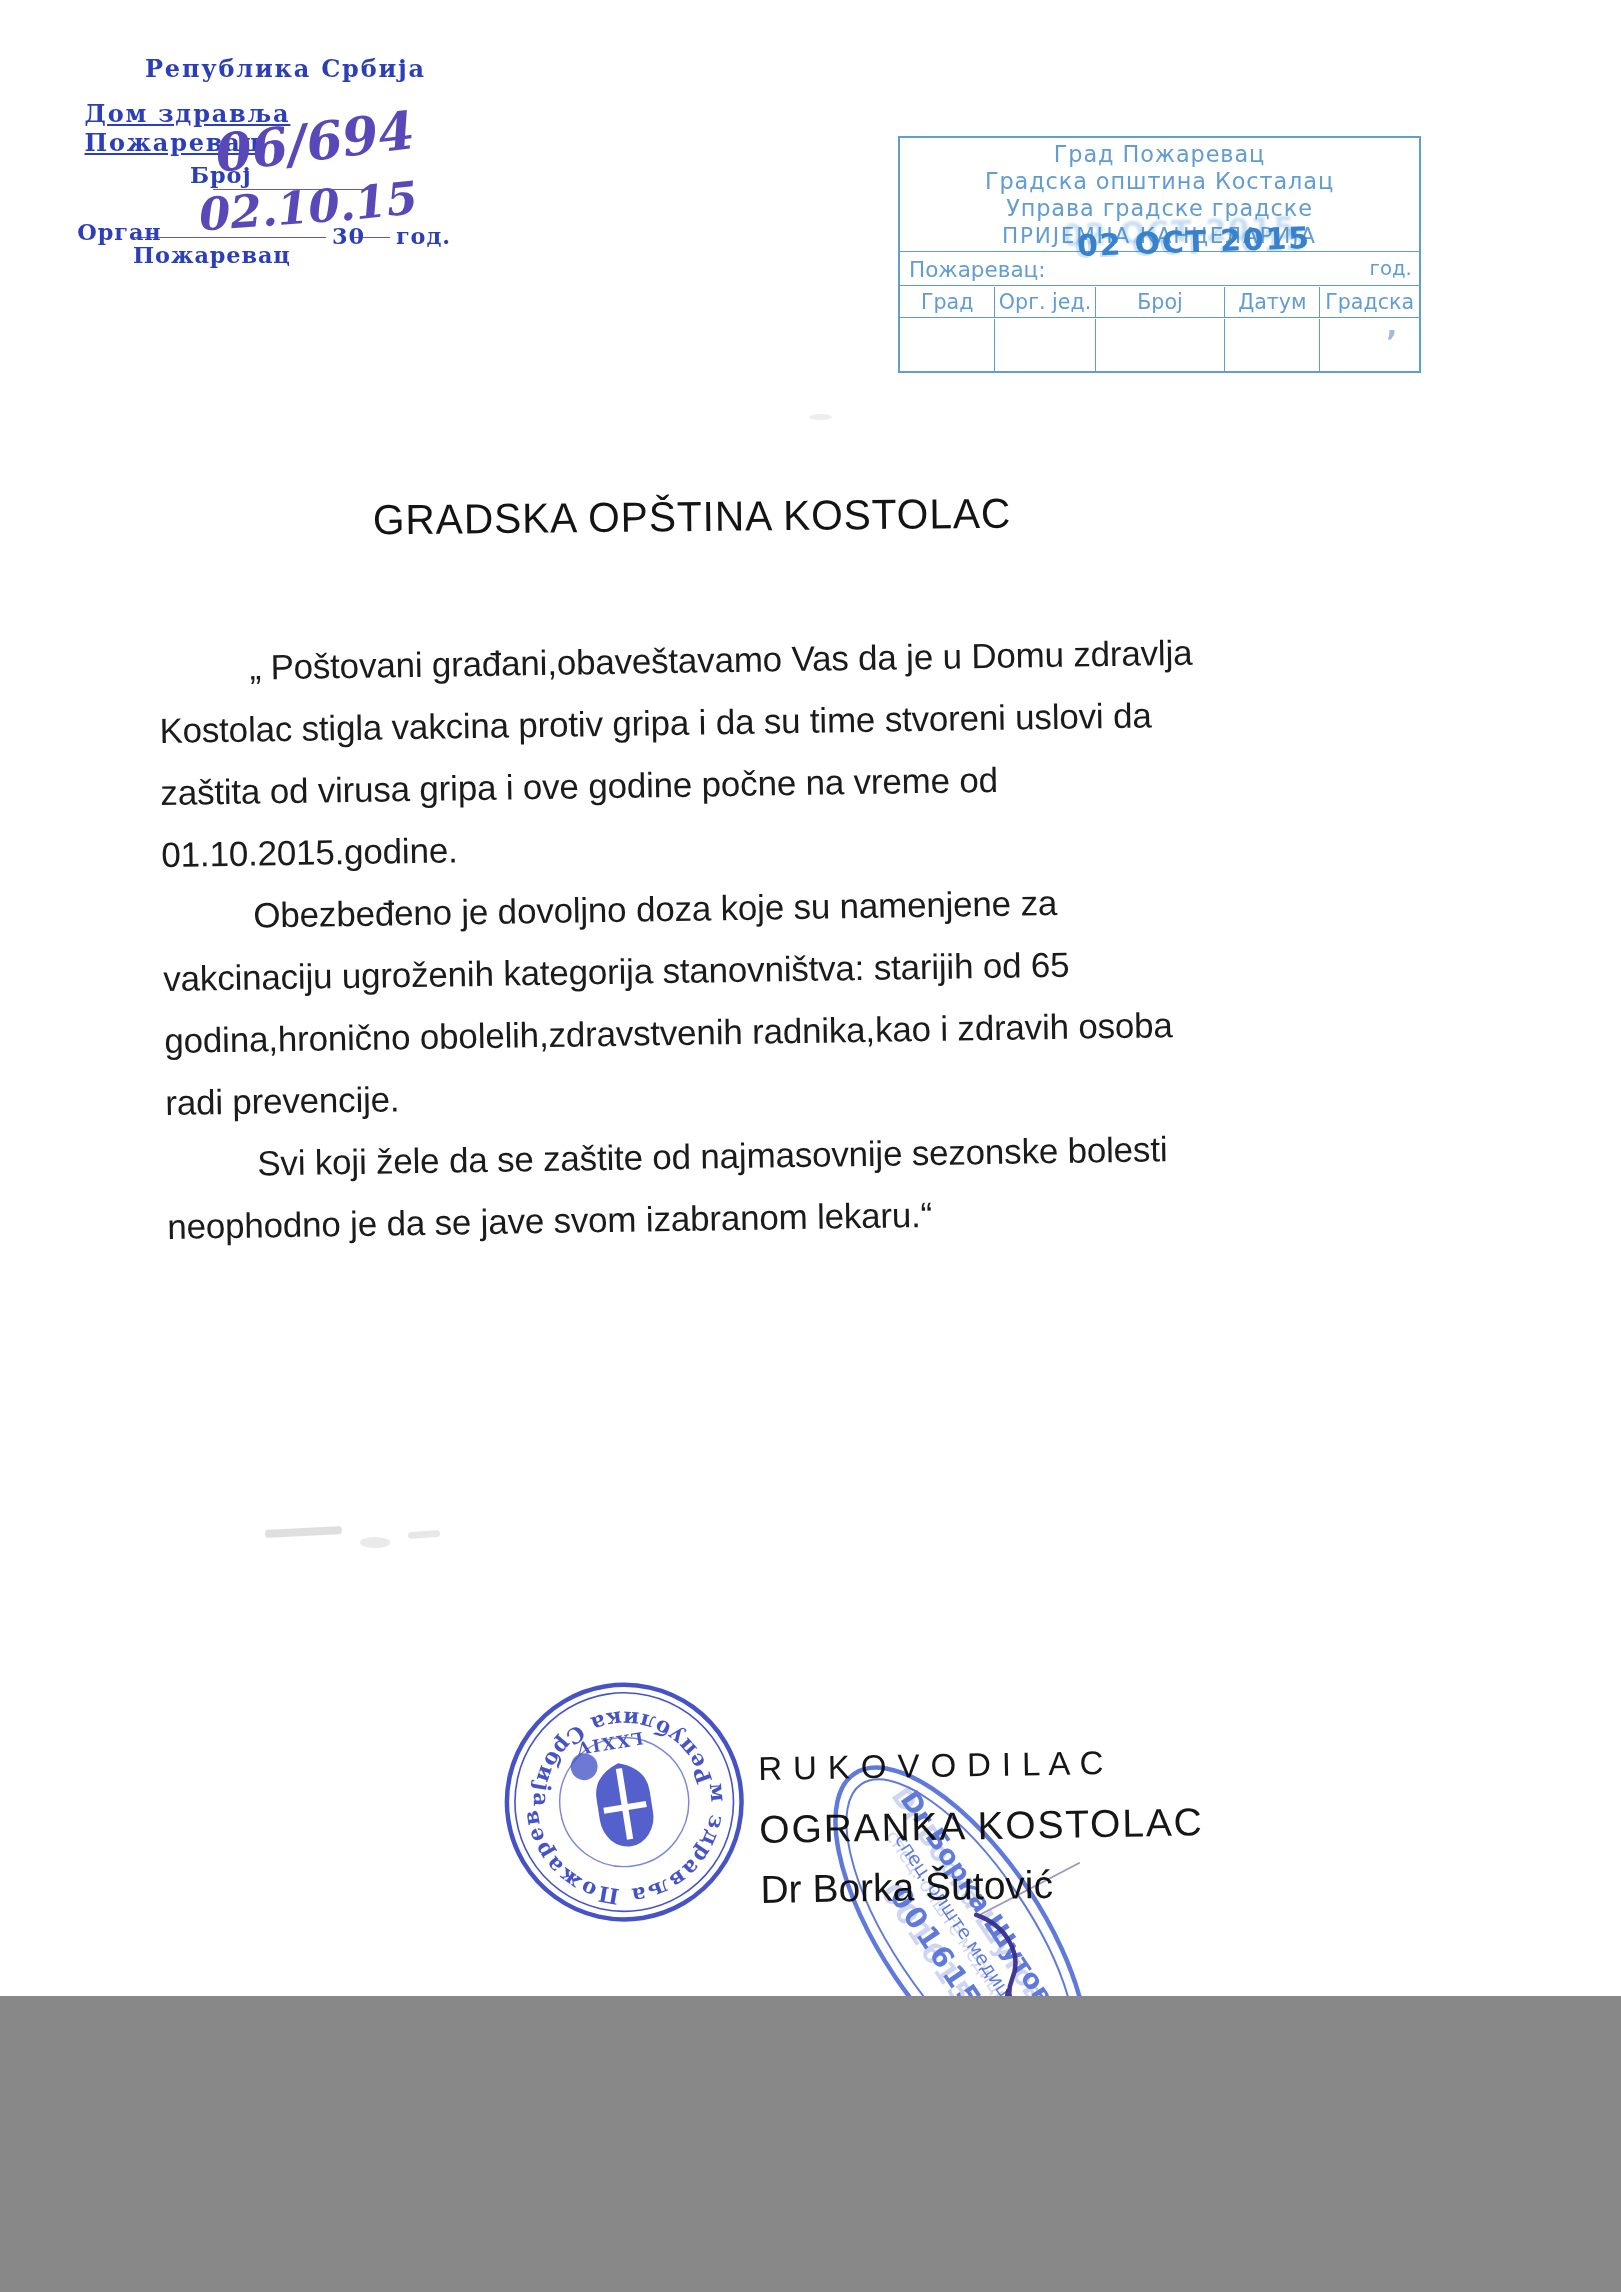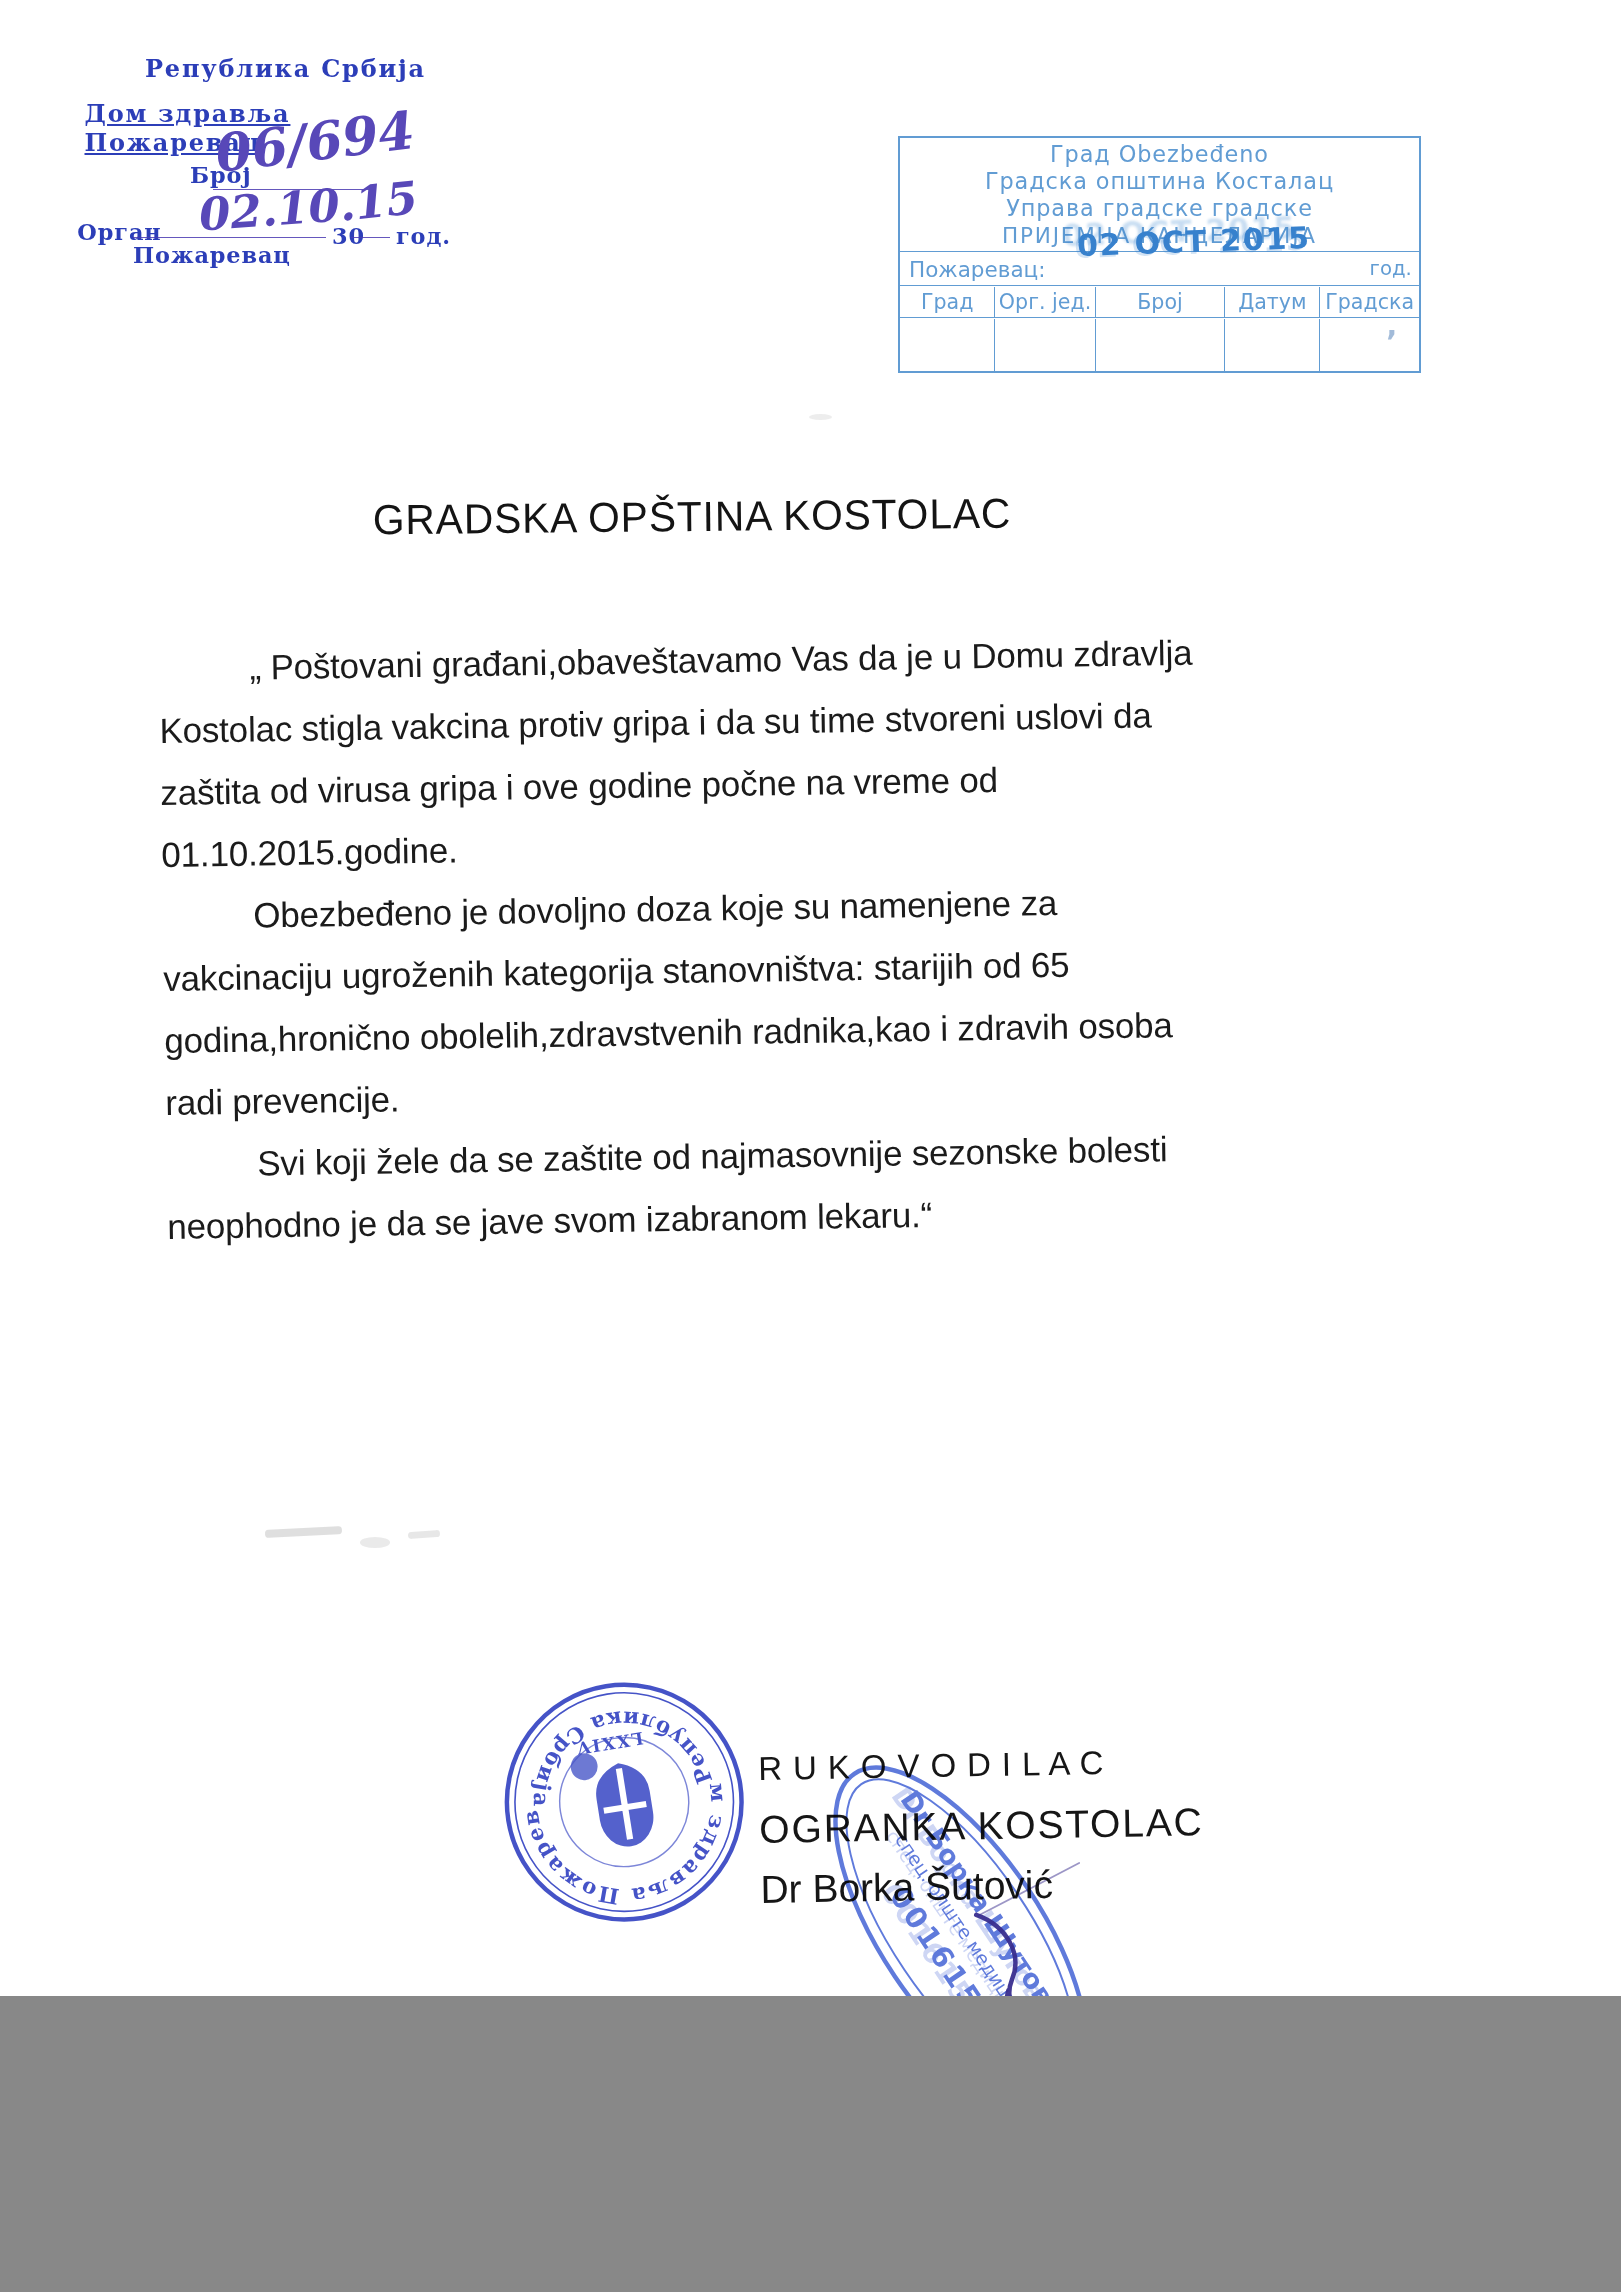--- a/index.html
+++ b/index.html
@@ -96,21 +96,21 @@
     <div class="hand hand-date">02.10.</div>
     <div class="lbl lbl-20">30</div>
     <div class="hline hl-year"></div>
     <div class="hand hand-year">15</div>
     <div class="lbl lbl-god">год.</div>
     <div class="lbl lbl-place">Пожаревац</div>
   </div>
 
   <div class="rstamp">
     <div class="rs-head">
-        <div class="ln">Град Obezbeđeno</div>
+        <div class="ln">Град Пожаревац</div>
         <div class="ln">Градска општина Косталац</div>
         <div class="ln">Управа градске градске</div>
         <div class="ln">ПРИЈЕМНА КАНЦЕЛАРИЈА</div>
       </div>
     <div class="rs-recv">
       <span class="recv-lbl">Пожаревац:</span>
       <span class="god-lbl">год.</span>
       <span class="rs-datestamp">02 OCT 2015</span>
     </div>
     <div class="rs-cols">

